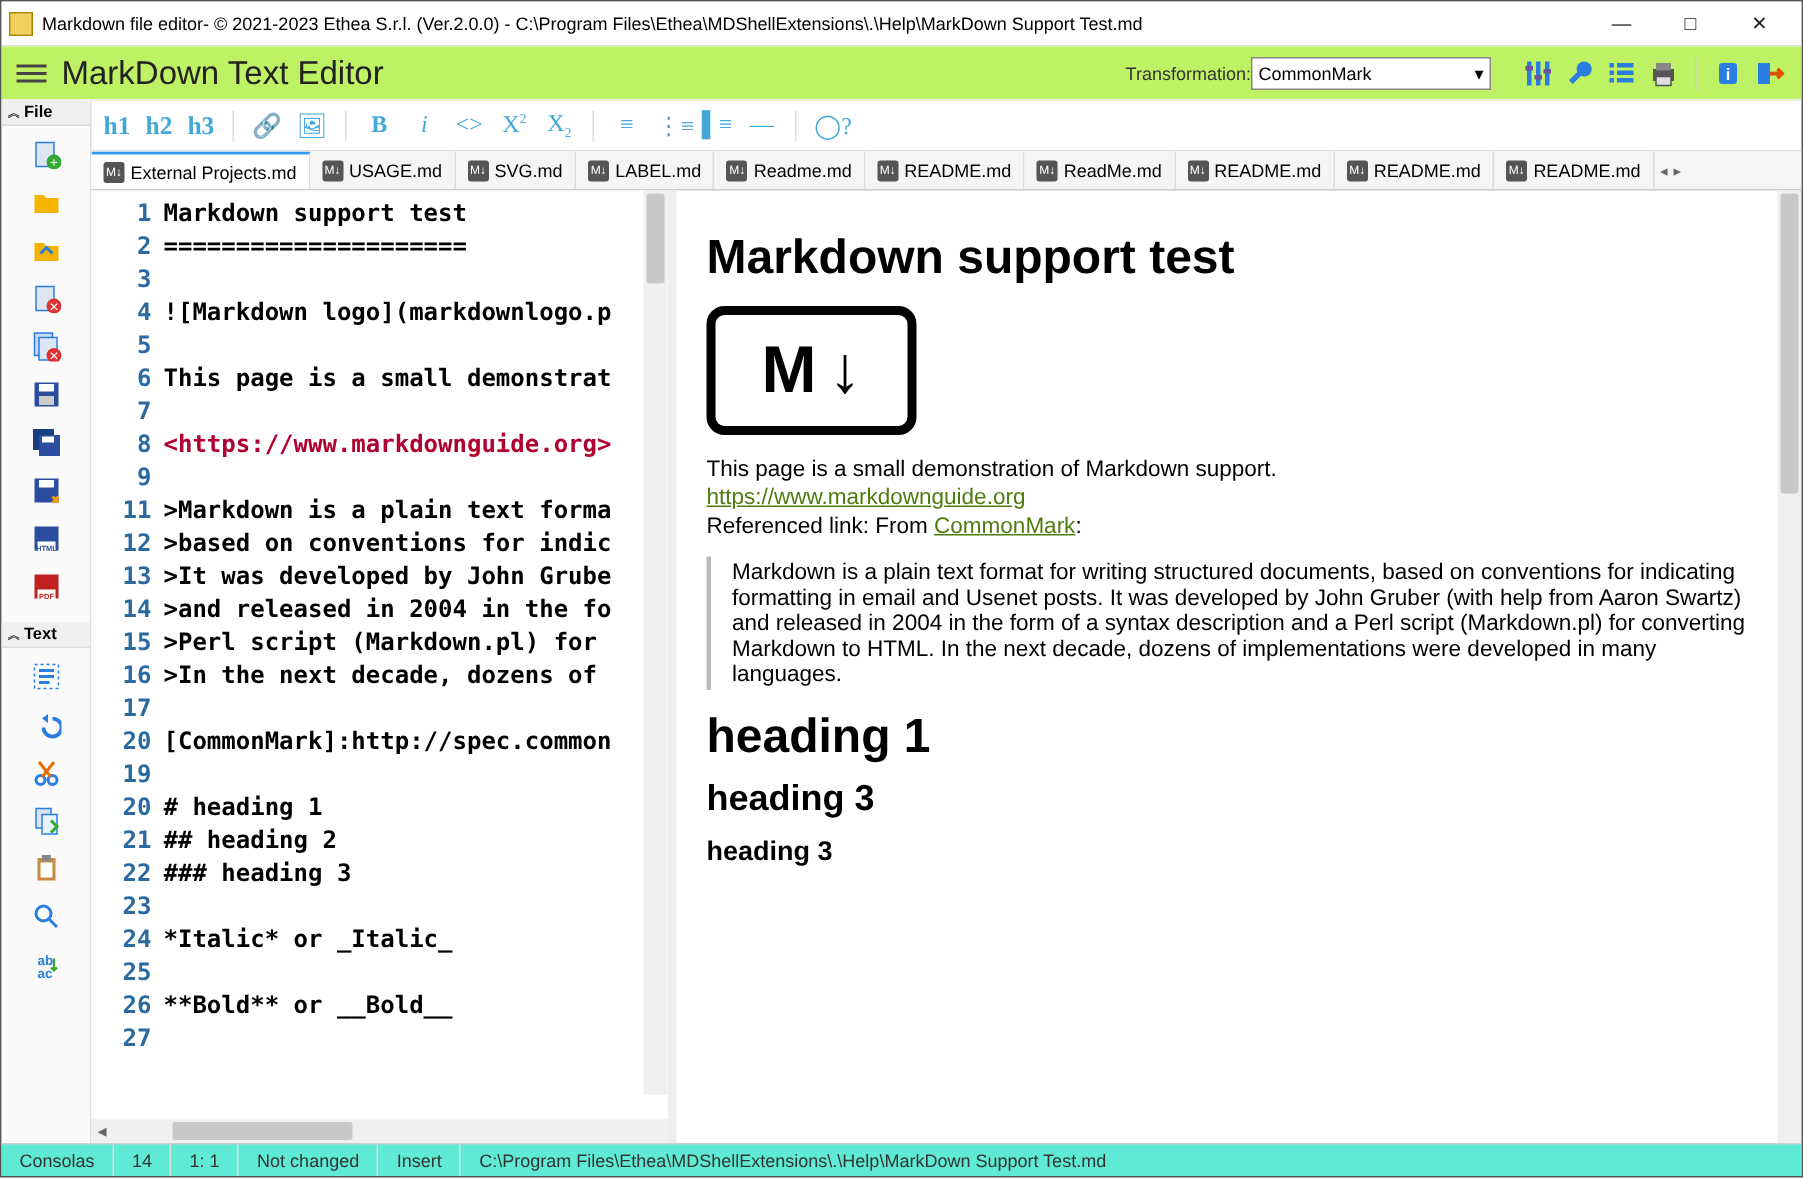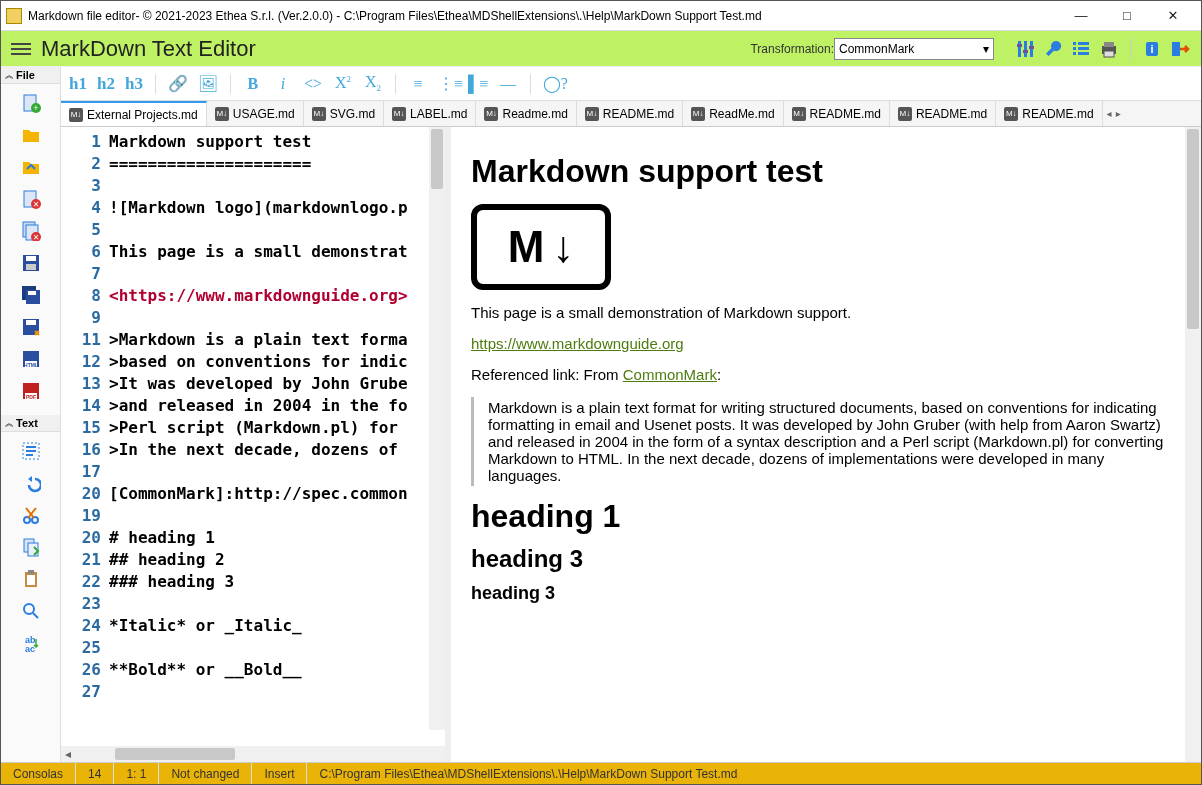--- a/index.html
+++ b/index.html
@@ -43,29 +43,29 @@
 .ln{width:48px;text-align:right;color:#888;padding-right:8px;flex-shrink:0;font-weight:bold; color:#2b6aa0;}
 .code-txt{flex:1;overflow:hidden;font-weight:bold;}
 .code-scroll-v{position:absolute;right:0;top:0;bottom:16px;width:16px;background:#f0f0f0;}
 .code-scroll-v .thumb{position:absolute;left:2px;right:2px;top:2px;height:60px;background:#c8c8c8;border-radius:2px;}
 .code-scroll-h{height:16px;background:#f0f0f0;display:flex;align-items:center;}
 .code-scroll-h .thumb{height:12px;width:120px;background:#c8c8c8;margin-left:40px;border-radius:2px;}
 .preview-pane{flex:1;overflow:auto;padding:16px 20px;font-family:Arial,sans-serif;font-size:15px;position:relative;}
 .preview-pane h1{font-size:32px;font-weight:bold;margin:10px 0;}
 .preview-pane h2{font-size:24px;font-weight:bold;margin:10px 0;}
 .preview-pane h3{font-size:18px;font-weight:bold;margin:10px 0;}
-.preview-pane p{margin:14px 0;}
+.preview-pane p{margin:2px 0;}
 .preview-pane a{color:#4d7c0f;}
 .preview-pane blockquote{border-left:3px solid #bbb;padding:2px 14px;margin:12px 0;}
 .mdlogo{width:140px;height:86px;border:6px solid #000;border-radius:12px;display:flex;align-items:center;justify-content:center;gap:8px;margin:14px 0;}
 .mdlogo .m{font-size:44px;font-weight:900;font-family:Arial;}
 .mdlogo .arrow{font-size:44px;font-weight:900;}
 .prev-scroll{position:absolute;right:0;top:0;bottom:0;width:16px;background:#f0f0f0;}
 .prev-scroll .thumb{position:absolute;left:2px;right:2px;top:2px;height:200px;background:#c8c8c8;border-radius:2px;}
-.status-bar{height:22px;border-top:1px solid #ccc;display:flex;align-items:center;font-size:12px;color:#333;background:#eab308;}
+.status-bar{height:22px;border-top:1px solid #ccc;display:flex;align-items:center;font-size:12px;color:#333;background:#5eead4;}
 .status-bar>div{padding:0 12px;border-right:1px solid #ddd;line-height:22px;}
 .status-bar>div:last-child{border-right:none;flex:1;}
 .url-code{color:#b00030;}
 </style>
 </head>
 <body>
 
 <div class="title-bar">
   <div class="icon"></div>
   <div class="title-text">Markdown file editor- © 2021-2023 Ethea S.r.l. (Ver.2.0.0) - C:\Program Files\Ethea\MDShellExtensions\.\Help\MarkDown Support Test.md</div>

